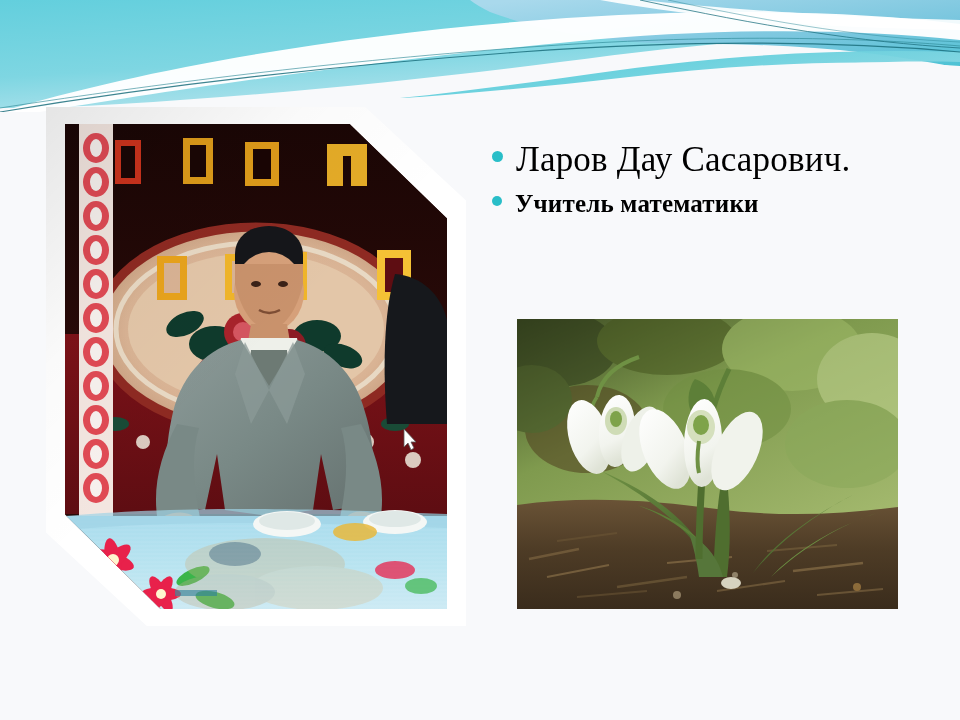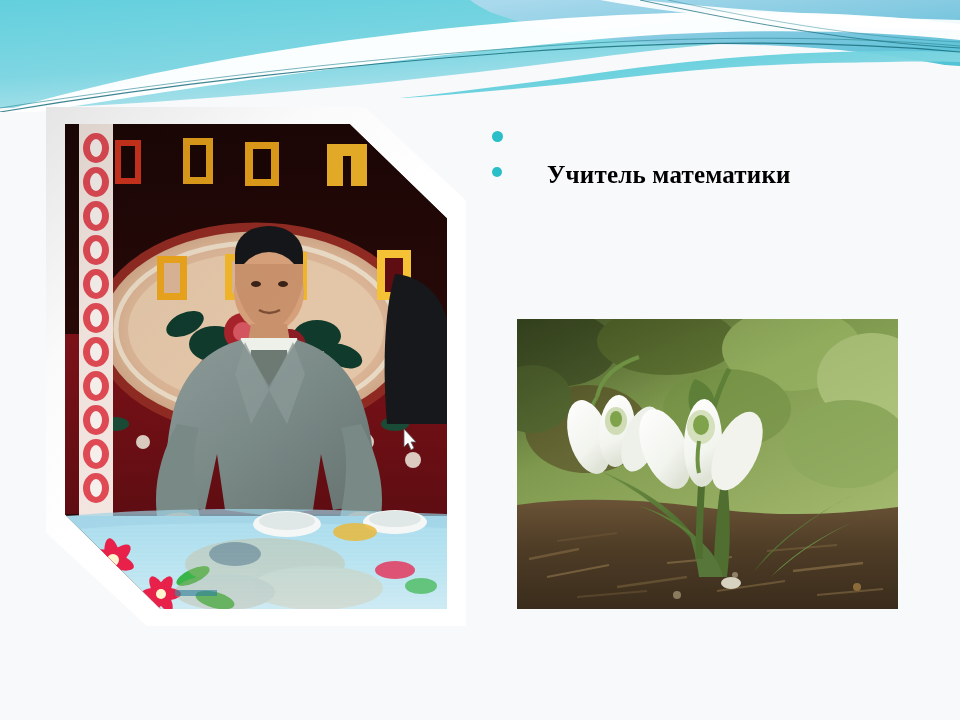--- a/index.html
+++ b/index.html
@@ -113,21 +113,20 @@
     color: #000000;
     letter-spacing: 0.2px;
   }
   .bullet-line-1 .bullet-text {
     font-size: 35px;
     font-weight: 400;
     line-height: 40px;
   }
   .bullet-line-2 {
     margin-top: 9px;
-    gap: 32px;
   }
   .bullet-line-2 .bullet-text {
     font-size: 25px;
     font-weight: 700;
     line-height: 30px;
   }
 </style>
 </head>
 <body>
 
@@ -459,20 +458,21 @@
         <path d="M182,122 C180,136 180,146 182,154" stroke="#6f9144" stroke-width="4" fill="none"></path>
       </g>
 
       <ellipse cx="214" cy="264" rx="10" ry="6" fill="#e8e4d2" opacity="0.9"></ellipse>
     </svg>
   </div>
 
   <div id="text-block">
     <div class="bullet-row bullet-line-1">
       <span class="bullet-dot"></span>
+      <span class="bullet-text">Ларов  Дау Сасарович.</span>
     </div>
     <div class="bullet-row bullet-line-2">
       <span class="bullet-dot"></span>
       <span class="bullet-text">Учитель  математики</span>
     </div>
   </div>
 
 </div>
 
 </body></html>

